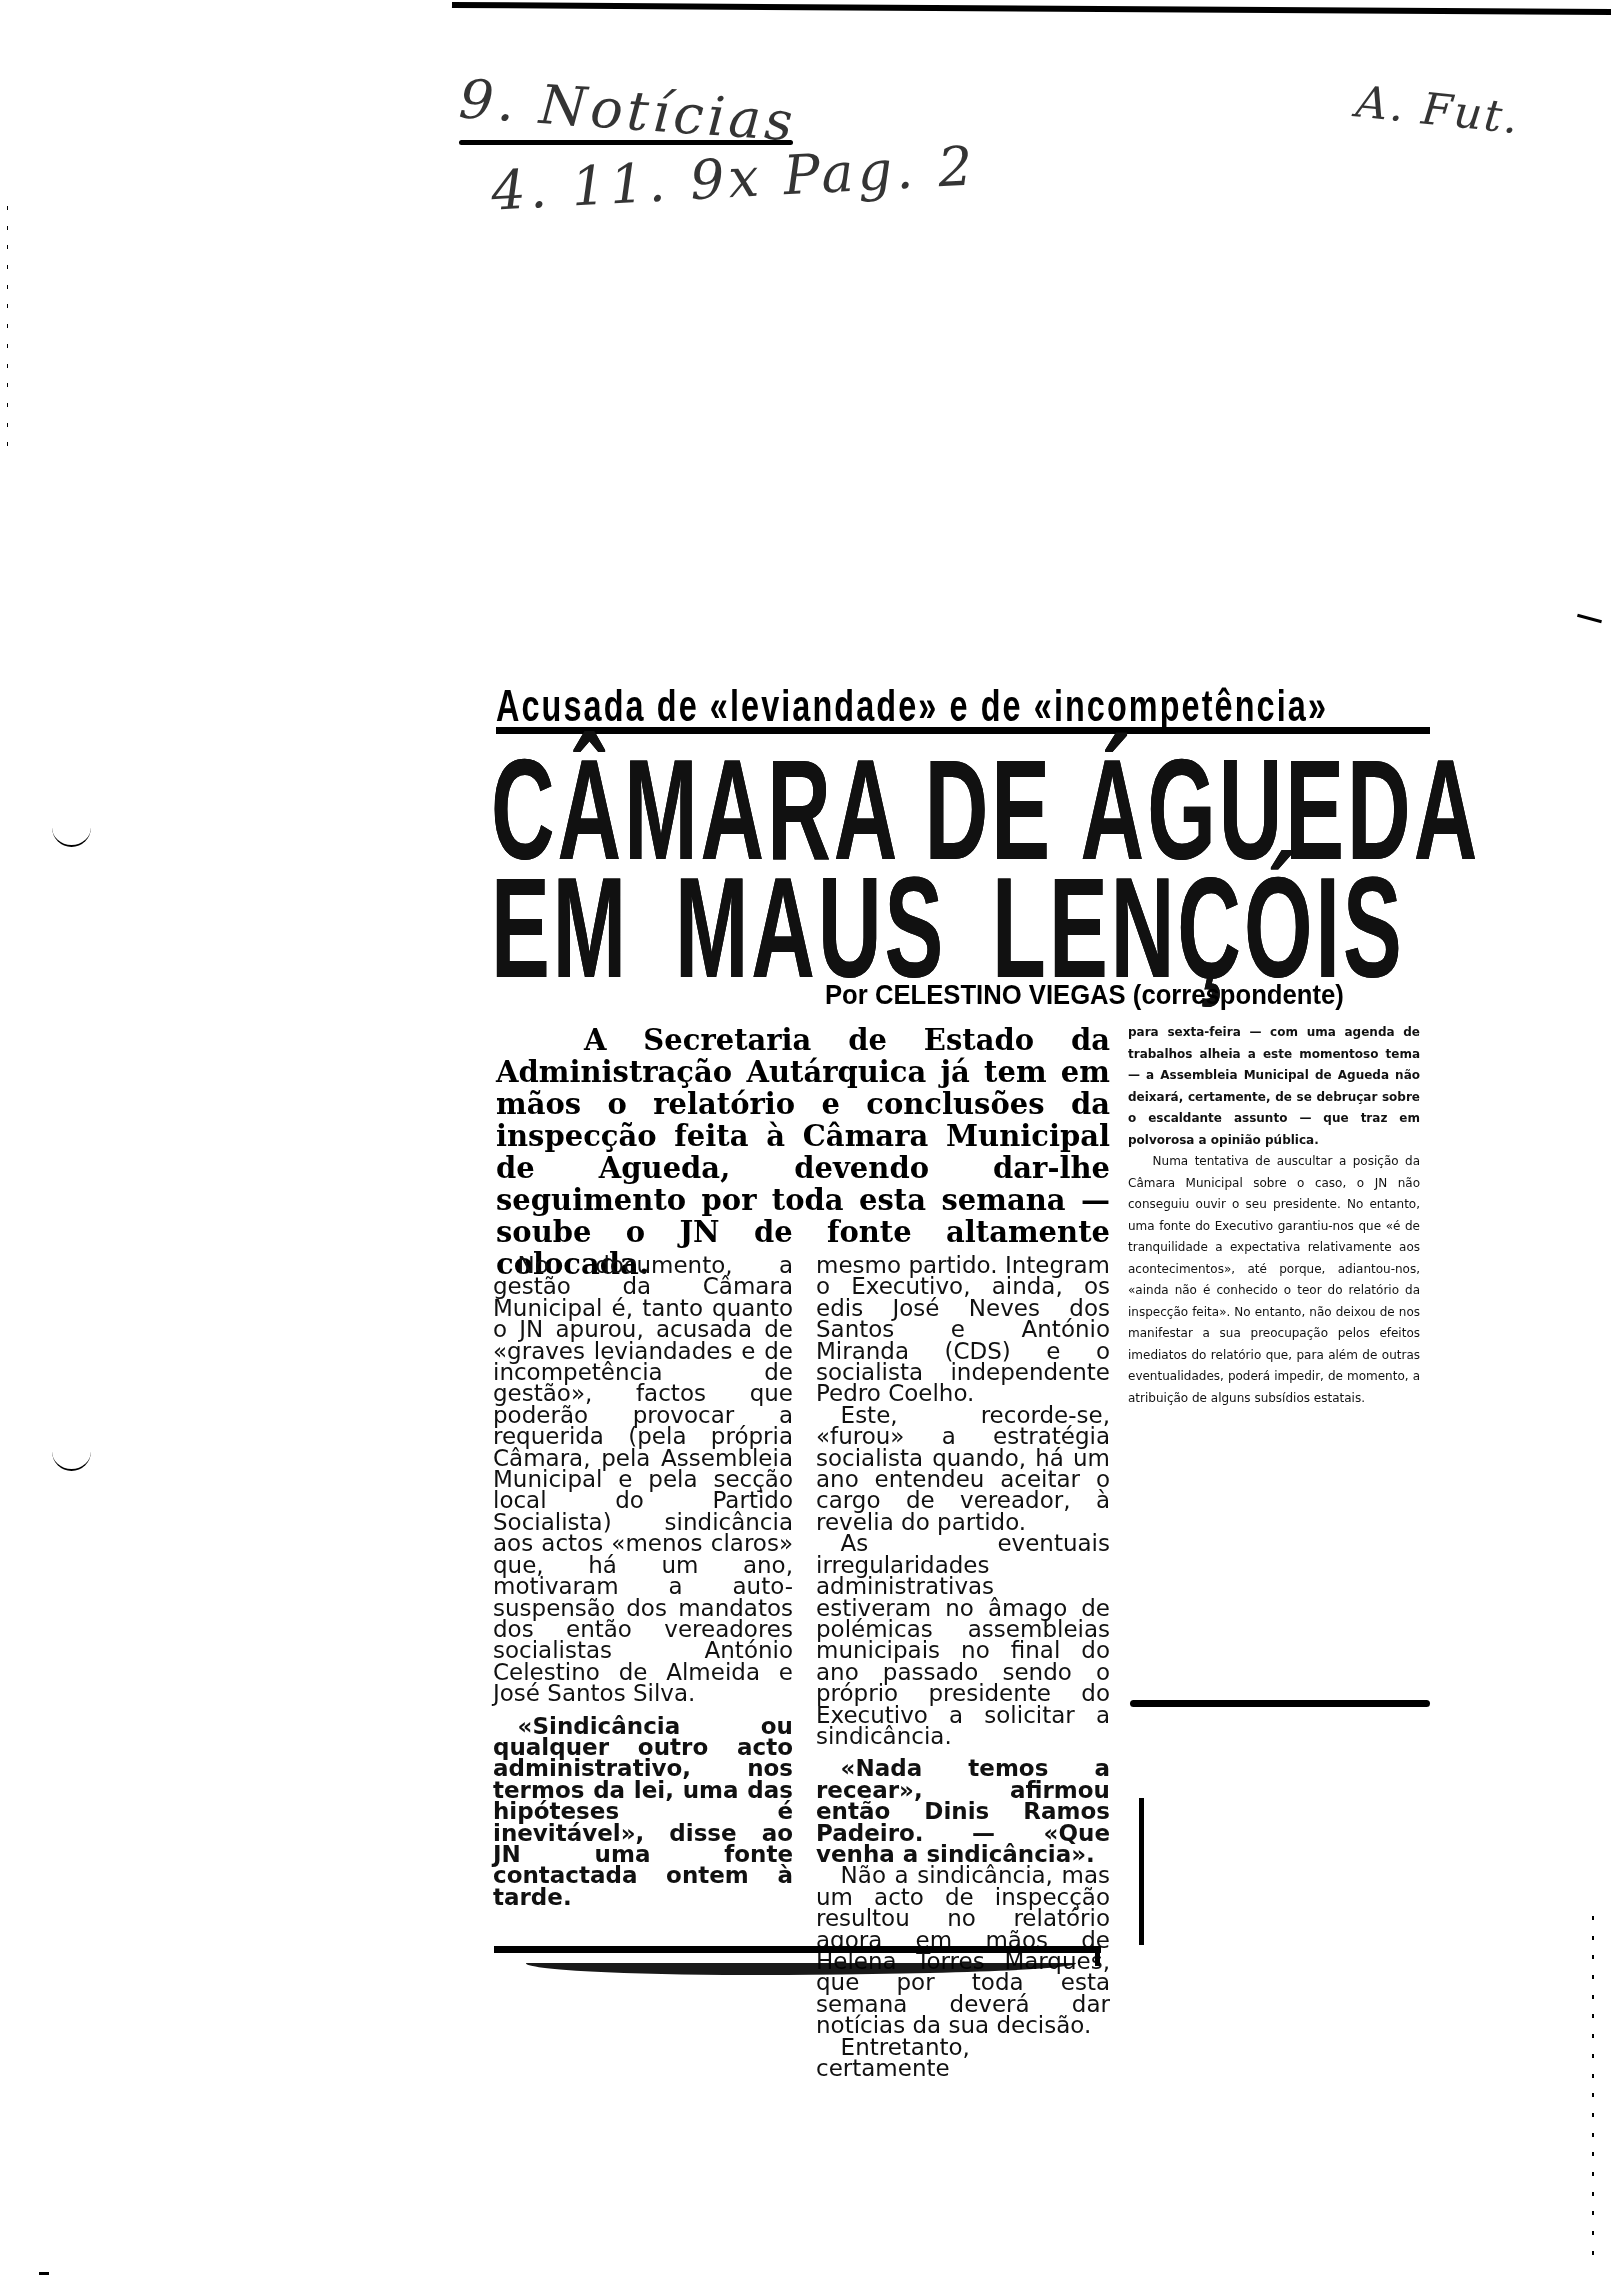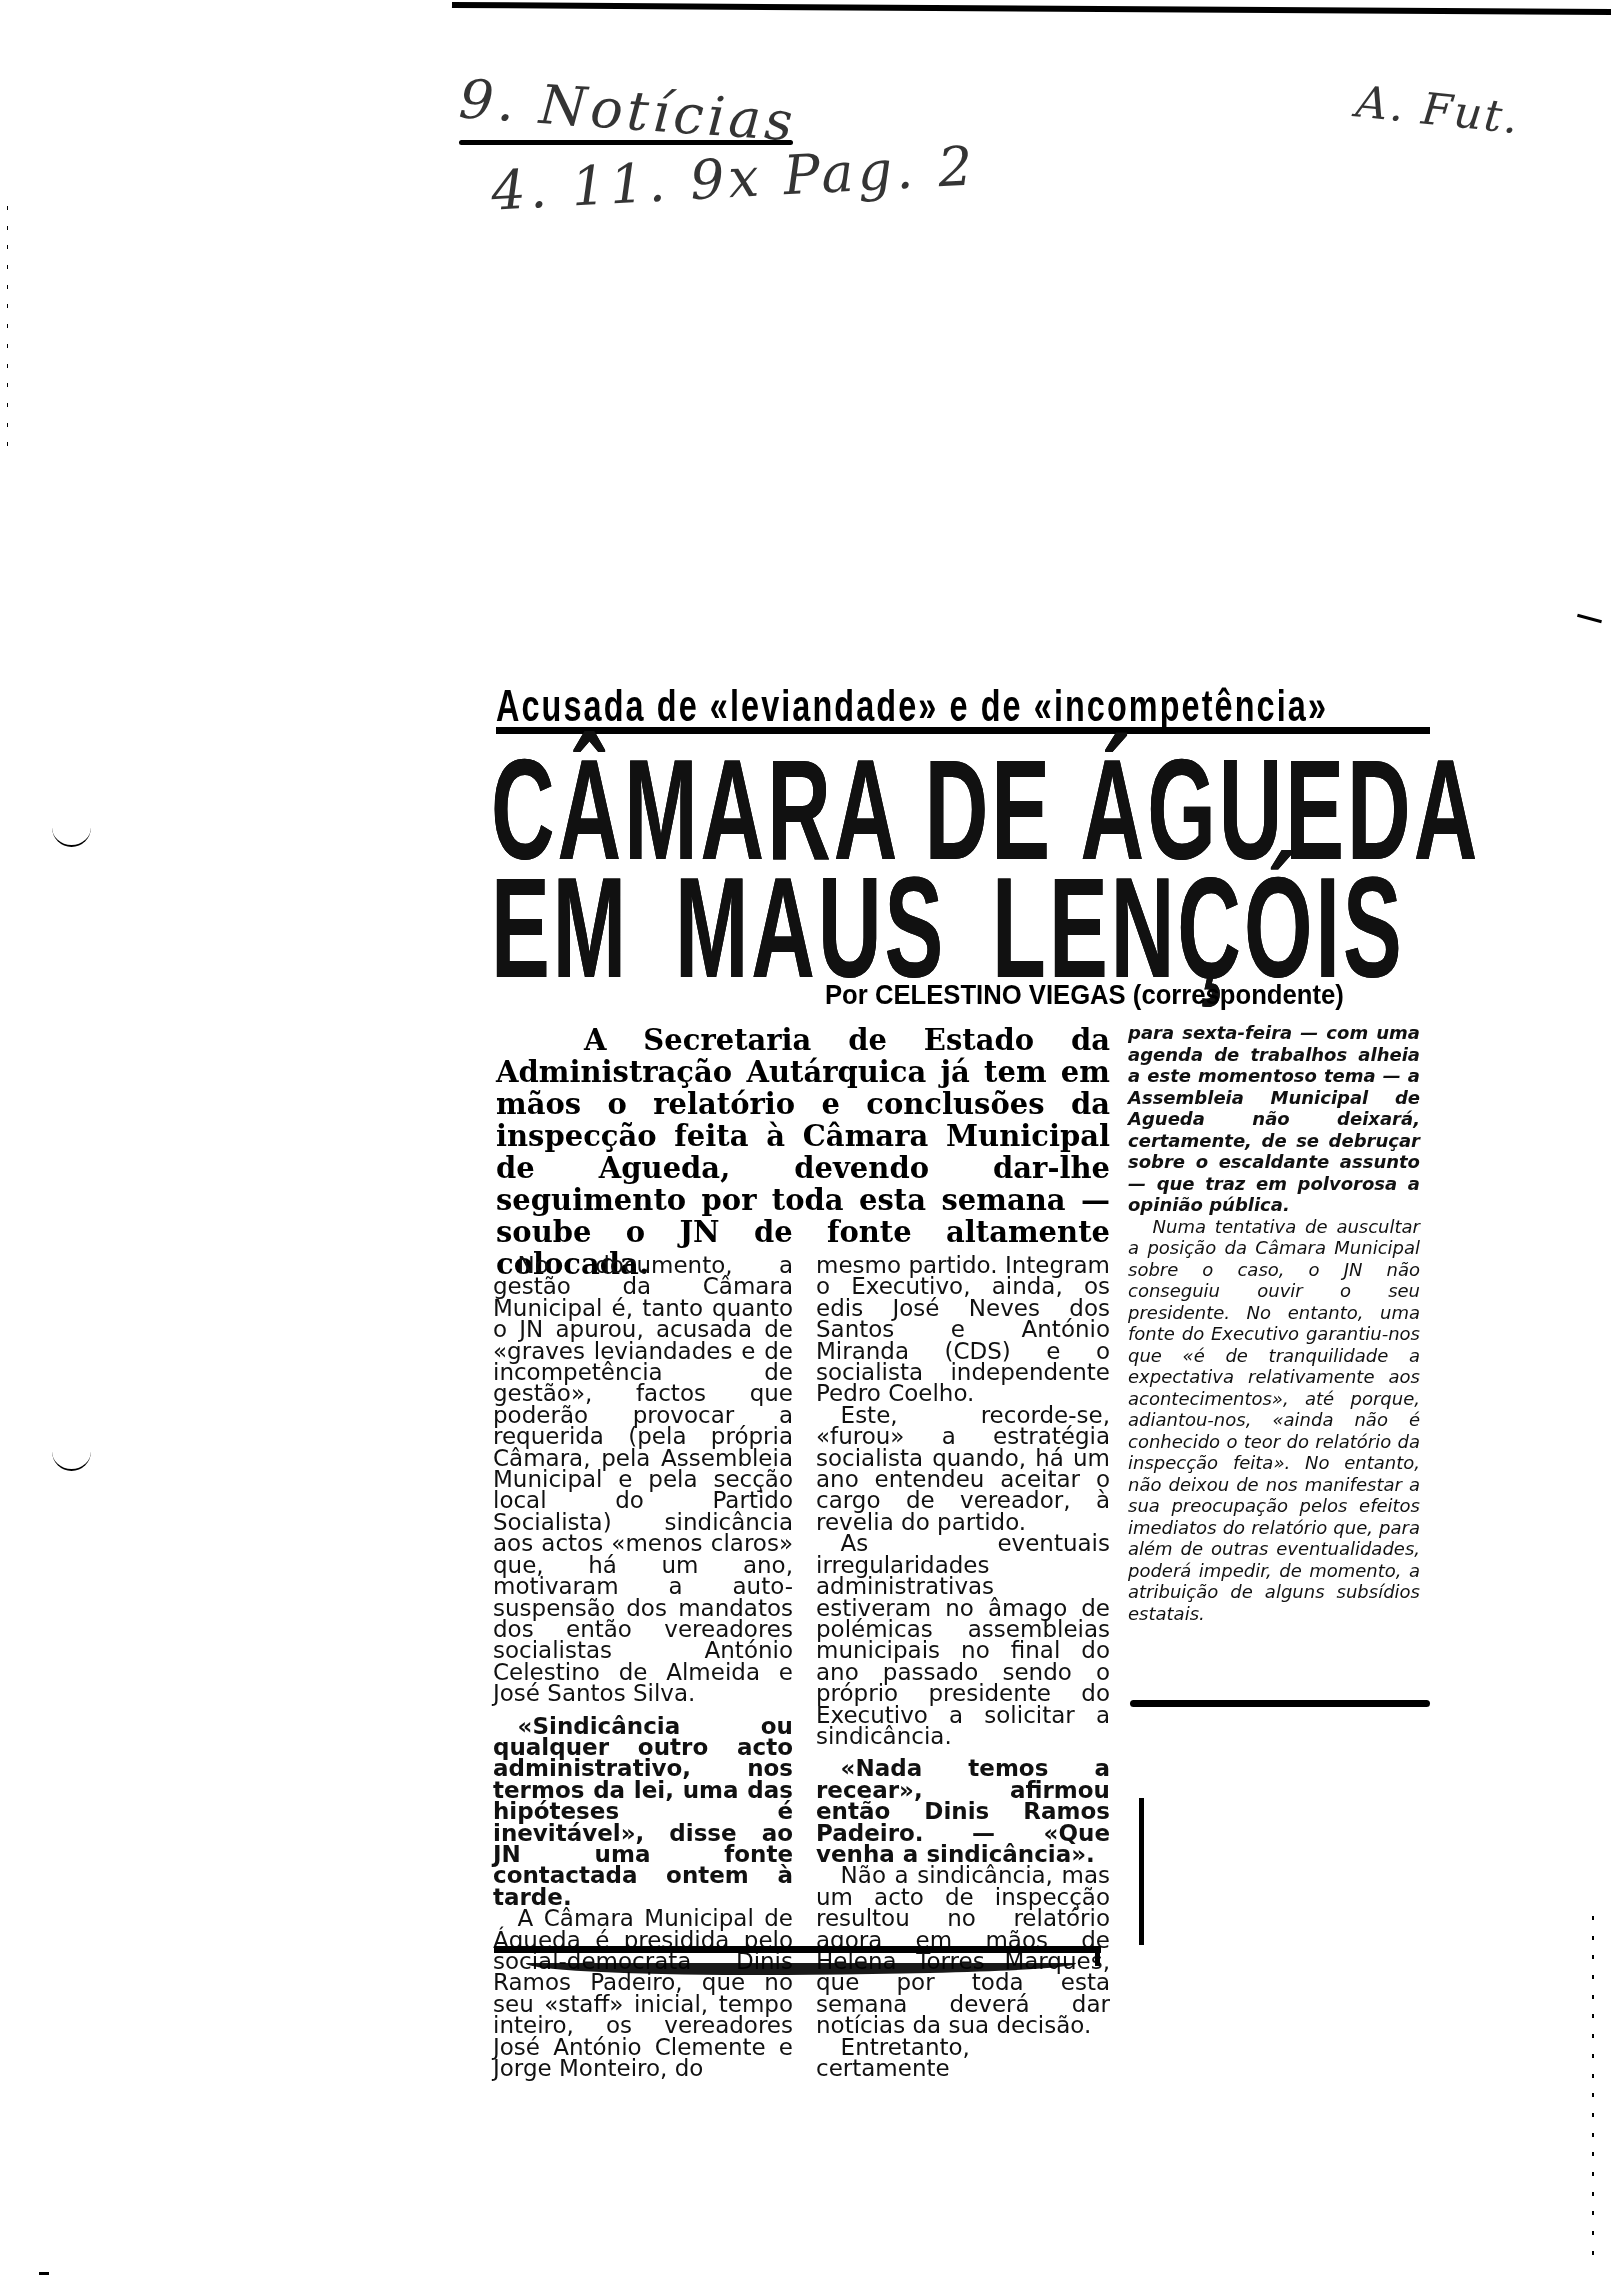--- a/index.html
+++ b/index.html
@@ -56,21 +56,21 @@
   .col {
     position: absolute; width: 300px;
     font-family: "DejaVu Sans", sans-serif; font-size: 23px; line-height: 21.4px;
     text-align: justify; color: #111;
   }
   .col p { margin: 0; text-indent: 24.6px; }
   .col p.first-noindent { text-indent: 0; }
   .col p.bold, .col span.bold { font-weight: bold; margin-top: 11px; }
   .col-1 { left: 493px; top: 1255px; }
   .col-2 { left: 816px; top: 1255px; width: 294px; }
-  .col-3 { left: 1128px; top: 1022px; width: 292px; font-size: 18px; line-height: 21.5px; font-style: italic; }
+  .col-3 { left: 1128px; top: 1022px; width: 292px; font-size: 12px; line-height: 21.5px; }
   .col-3 p.lead-like { font-weight: bold; }
   .bottom-rule { left: 494px; top: 1946px; width: 607px; height: 6.9px; background: #000; }
   .bottom-rule-tick { left: 1095px; top: 1946px; width: 4.9px; height: 19.7px; background: #000; }
   .bottom-smudge {
     left: 526px; top: 1963px; width: 550px; height: 11.8px; background: #000;
     border-radius: 0 0 60% 40% / 0 0 100% 100%; opacity: 0.9;
   }
   .right-end-rule { left: 1130px; top: 1700px; width: 300px; height: 6.9px; background: #000; border-radius: 3.9px; }
   .vbar { left: 1139px; top: 1798px; width: 4.9px; height: 147px; background: #000; }
 </style>
@@ -95,21 +95,20 @@
 <div class="abs kicker-rule"></div>
 <div class="abs headline headline-1">CÂMARA DE ÁGUEDA</div>
 <div class="abs headline headline-2">EM MAUS LENÇÓIS</div>
 <div class="abs byline">Por CELESTINO VIEGAS (correspondente)</div>
 
 <div class="abs lead">A Secretaria de Estado da Administração Autárquica já tem em mãos o relatório e conclusões da inspecção feita à Câmara Municipal de Agueda, devendo dar-lhe seguimento por toda esta semana — soube o JN de fonte altamente colocada.</div>
 
 <div class="col col-1">
   <p>No documento, a gestão da Câmara Municipal é, tanto quanto o JN apurou, acusada de «graves leviandades e de incompetência de gestão», factos que poderão provocar a requerida (pela própria Câmara, pela Assembleia Municipal e pela secção local do Partido Socialista) sindicância aos actos «menos claros» que, há um ano, motivaram a auto-suspensão dos mandatos dos então vereadores socialistas António Celestino de Almeida e José Santos Silva.</p>
   <p class="bold">«Sindicância ou qualquer outro acto administrativo, nos termos da lei, uma das hipóteses é inevitável», disse ao JN uma fonte contactada ontem à tarde.</p>
-  <p>A Câmara Municipal de Águeda é presidida pelo social-democrata Dinis Ramos Padeiro, que no seu «staff» inicial, tempo inteiro, os vereadores José António Clemente e Jorge Monteiro, do</p>
 </div>
 
 <div class="col col-2">
   <p class="first-noindent">mesmo partido. Integram o Executivo, ainda, os edis José Neves dos Santos e António Miranda (CDS) e o socialista independente Pedro Coelho.</p>
   <p>Este, recorde-se, «furou» a estratégia socialista quando, há um ano entendeu aceitar o cargo de vereador, à revelia do partido.</p>
   <p>As eventuais irregularidades administrativas estiveram no âmago de polémicas assembleias municipais no final do ano passado sendo o próprio presidente do Executivo a solicitar a sindicância.</p>
   <p class="bold">«Nada temos a recear», afirmou então Dinis Ramos Padeiro. — «Que venha a sindicância».</p>
   <p>Não a sindicância, mas um acto de inspecção resultou no relatório agora em mãos de Helena Torres Marques, que por toda esta semana deverá dar notícias da sua decisão.</p>
   <p>Entretanto, certamente</p>
 </div>

